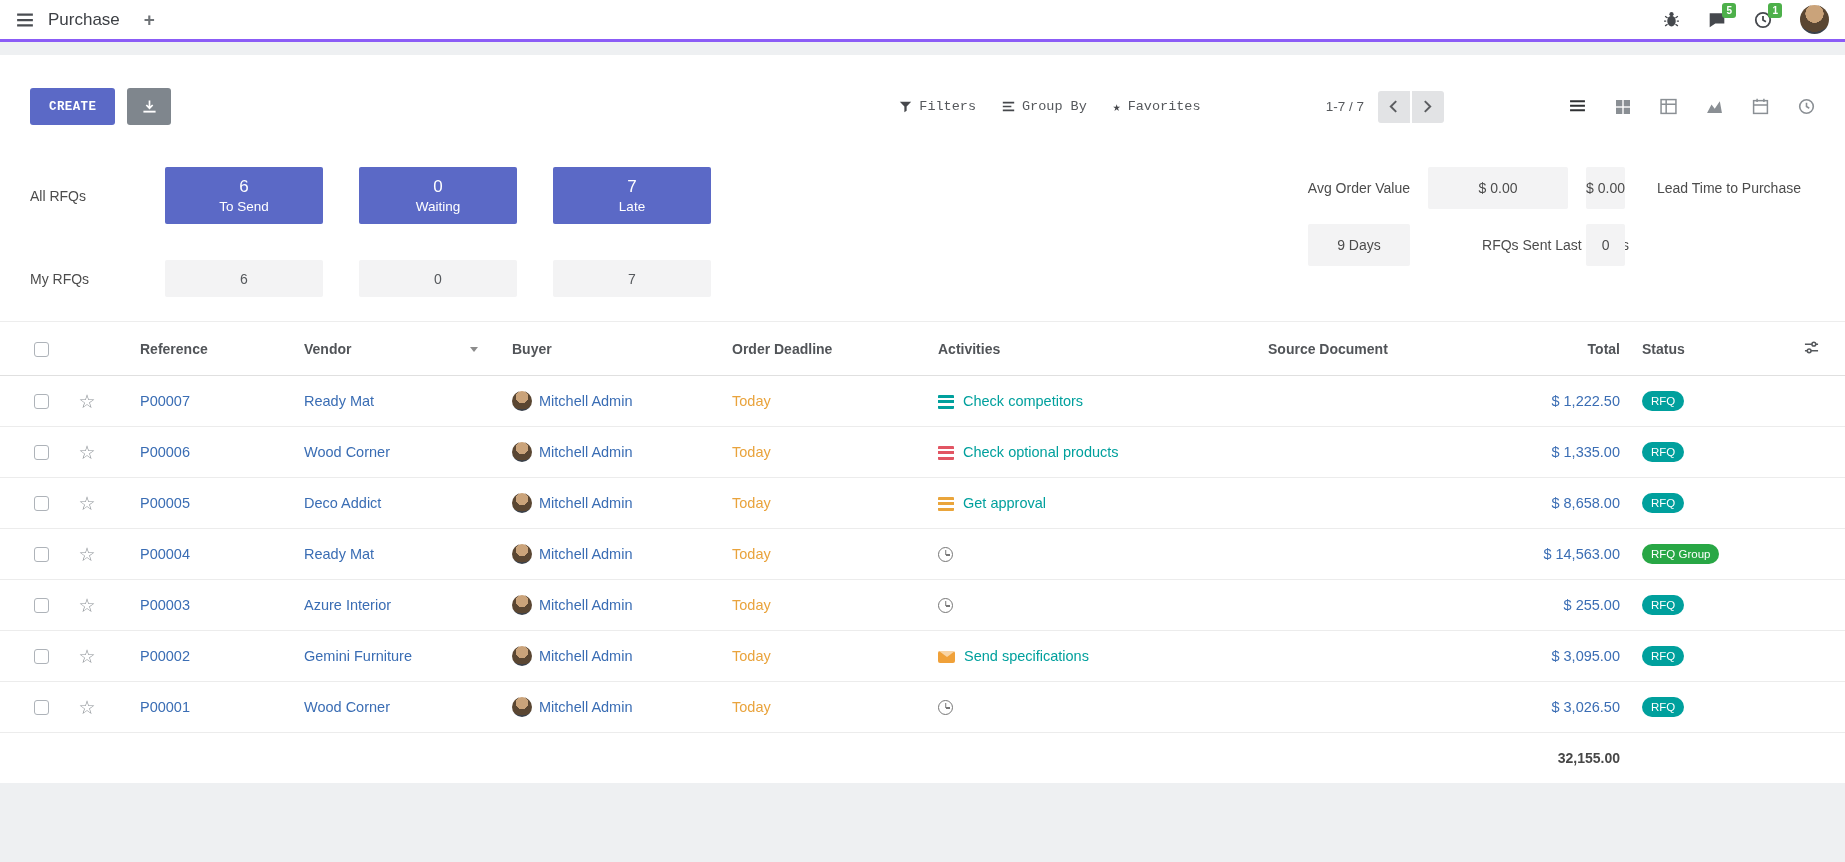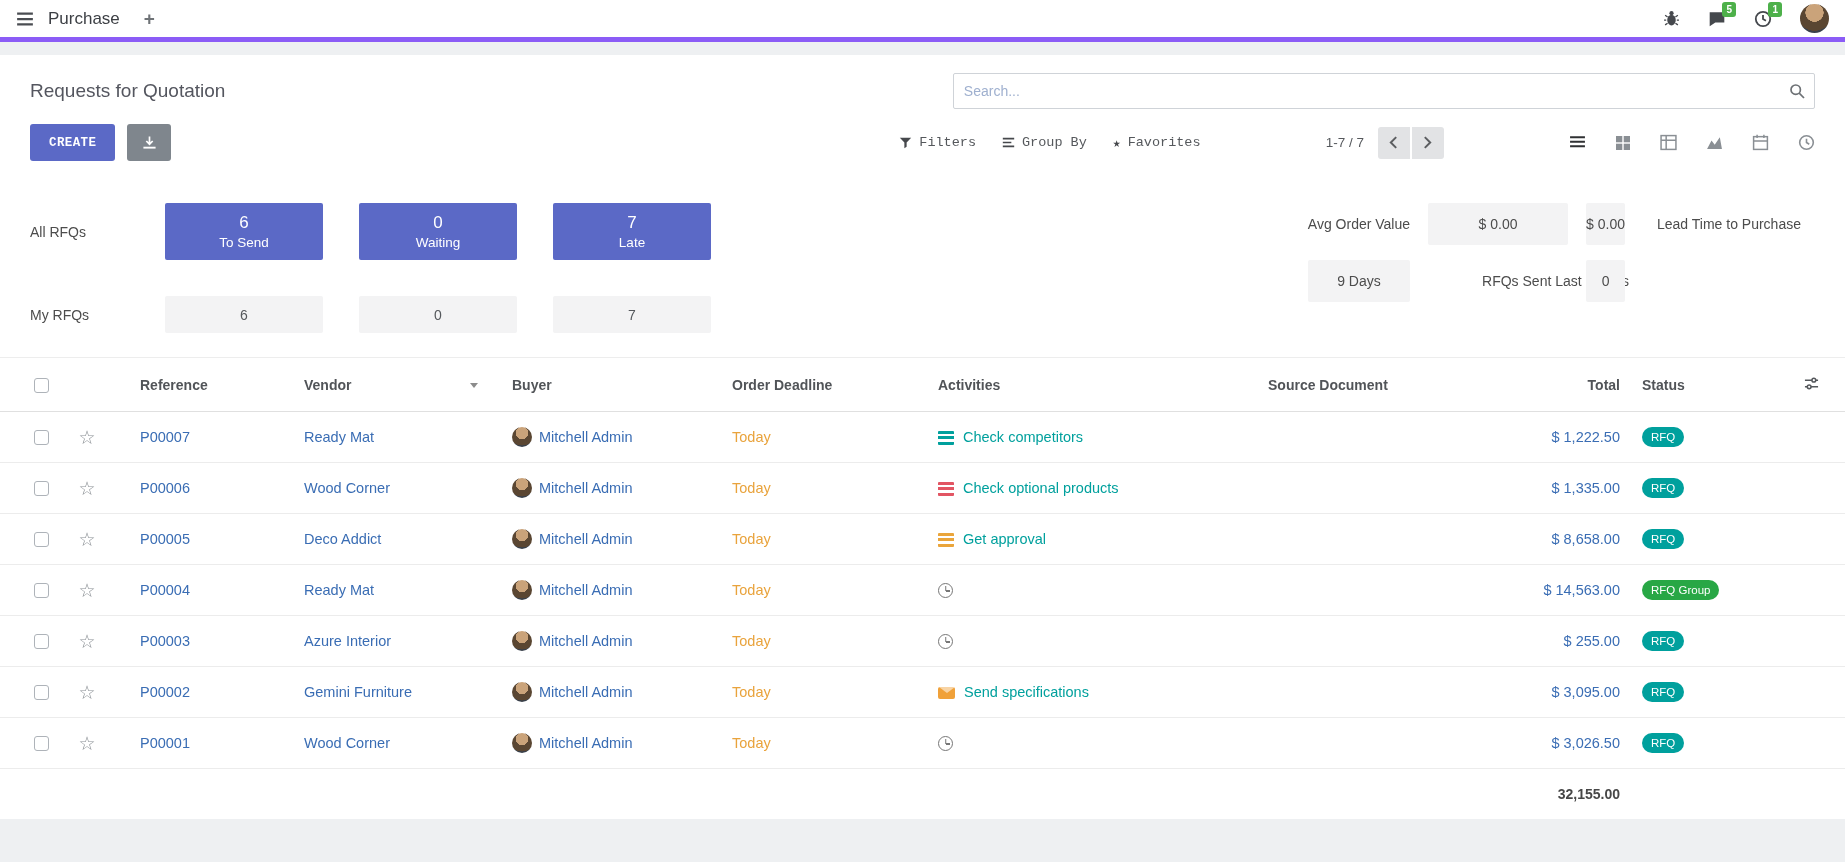--- a/index.html
+++ b/index.html
@@ -2,21 +2,21 @@
 <html style="--primary: #5b69c6; --link: #3a6db4; --deadline: #e9a33c; --activity: #00a09d;"><head>
 <meta charset="utf-8">
 <style>
   *{box-sizing:border-box;margin:0;padding:0}
   body{width:1845px;height:862px;overflow:hidden;font-family:"Liberation Sans",sans-serif;
        background:#eef0f2;color:#4c4c4c;font-size:14px;}
   a{text-decoration:none;cursor:pointer}
   button{font-family:Liberation Mono, monospace;cursor:pointer}
 
   
-  .topbar{height:42px;background:#fff;border-bottom:5px solid #8b5cf6;display:flex;align-items:center;padding:0 16px;}
+  .topbar{height:42px;background:#fff;border-bottom:3px solid #8b5cf6;display:flex;align-items:center;padding:0 16px;}
   .menu-btn{display:flex;align-items:center;margin-right:14px;color:#4a4d52;cursor:pointer}
   .app-name{font-size:17px;color:#3c3f44;font-weight:500;margin-right:24px;cursor:pointer}
   .plus-btn{font-size:19px;color:#6f7377;font-weight:700;cursor:pointer}
   .nav-icons{margin-left:auto;display:flex;align-items:center;gap:28px;}
   .nav-icon{position:relative;display:flex;align-items:center;color:#45484d;cursor:pointer}
   .nav-badge{position:absolute;top:-8px;right:-10px;background:#4db04a;color:#fff;font-size:10px;
              font-weight:700;padding:1px 4px;border-radius:3px;line-height:1.3}
   .avatar-lg{width:29px;height:29px;border-radius:50%;cursor:pointer;
              background:radial-gradient(circle at 50% 30%,#caa37a 0 36%,#5a4632 37% 72%,#39404a 73%);}
 
@@ -150,32 +150,20 @@
         </svg>
       <span class="nav-badge">1</span>
     </span>
     <span class="avatar-lg"></span>
   </div>
 </nav>
 
 <div class="main">
 
   <div class="control-panel">
-    <div class="cp-top">
-      <h1 class="page-title">Requests for Quotation</h1>
-      <div class="search-box">
-        <input type="text" placeholder="Search..." style="">
-        <span class="search-icon">
-          <svg width="16" height="16" viewBox="0 0 16 16" fill="none" stroke="#6d7175" stroke-width="1.7">
-              <circle cx="6.7" cy="6.7" r="4.7"></circle>
-              <path d="M10.2 10.2L15 15"></path>
-            </svg>
-        </span>
-      </div>
-    </div>
     <div class="cp-bottom">
       <div class="cp-left">
         <button class="btn-create">CREATE</button>
         <button class="btn-export">
           <svg width="15" height="15" viewBox="0 0 16 16" fill="none" stroke="#fff" stroke-width="1.8">
               <path d="M8 1.5v8M4.6 6.4L8 9.8l3.4-3.4"></path>
               <path d="M1.5 13.5h13" stroke-width="2"></path>
             </svg>
         </button>
       </div>

